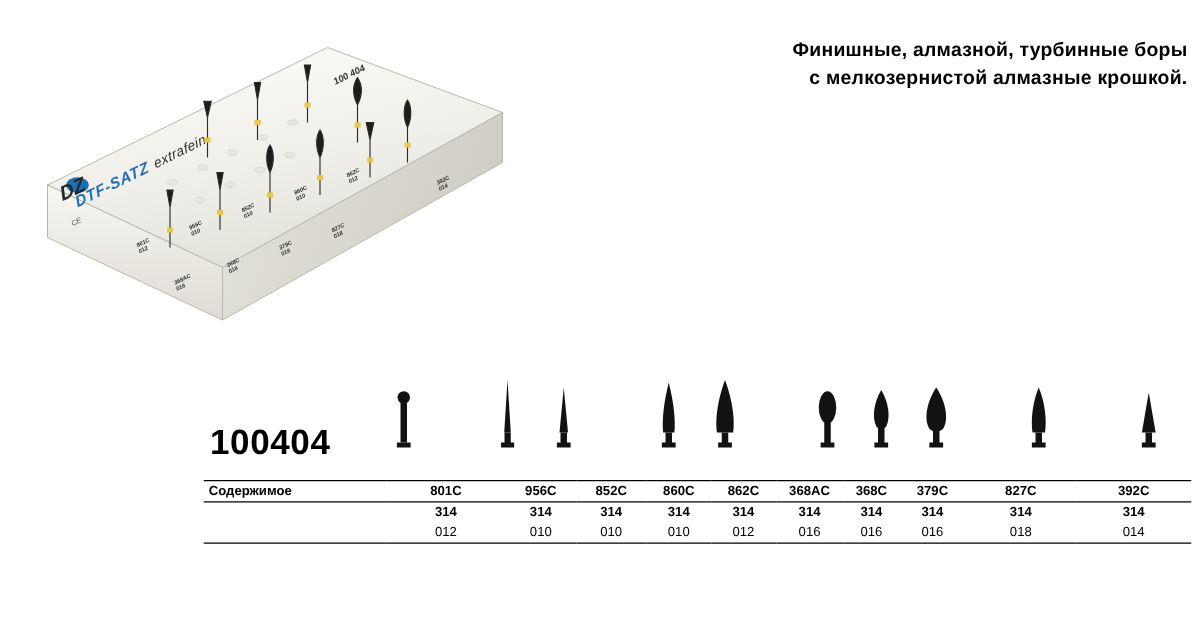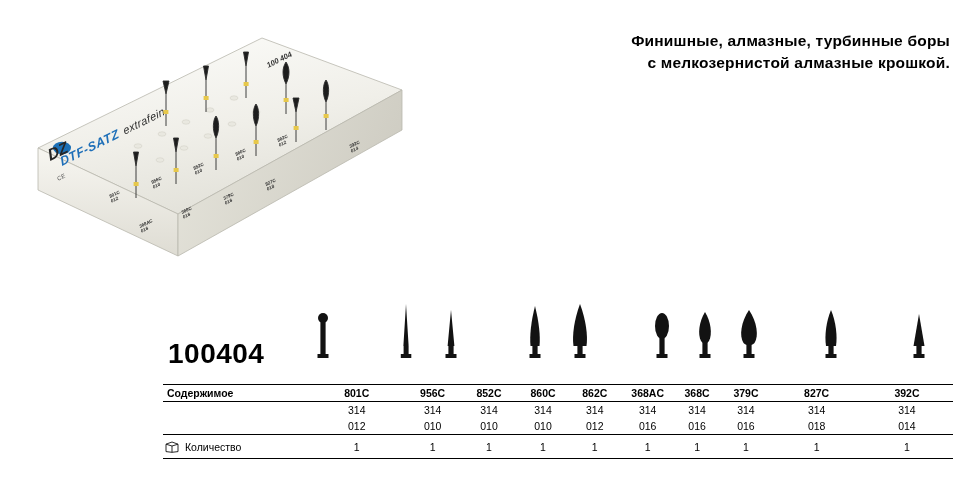--- a/index.html
+++ b/index.html
@@ -98,28 +98,28 @@
     white-space: nowrap;
   }
   .qty-icon {
     position: absolute;
     left: 2px;
     top: 50%;
     transform: translateY(-50%);
     width: 14px;
     height: 12px;
   }
-  .num-bold { font-weight: normal; }
+  .num-bold { font-weight: bold; }
   .mid-row td { height: 15px; line-height: 15px; }
 </style>
 </head>
 <body>
 
 <div class="headline">
-  <div>Финишные, алмазные, турбинные  боры</div>
+  <div>Финишные, алмазной, турбинные  боры</div>
   <div>с мелкозернистой алмазные крошкой.</div>
 </div>
 
 <div class="photo">
   <svg width="420" height="250" viewBox="0 0 420 250" xmlns="http://www.w3.org/2000/svg">
     <defs>
       <linearGradient id="lidGrad" x1="0" y1="0" x2="0.4" y2="1">
         <stop offset="0%" stop-color="#fdfdfb"></stop>
         <stop offset="60%" stop-color="#f0efe9"></stop>
         <stop offset="100%" stop-color="#e3e2da"></stop>
@@ -387,36 +387,15 @@
         <td>010</td>
         <td>010</td>
         <td>010</td>
         <td>012</td>
         <td>016</td>
         <td>016</td>
         <td>016</td>
         <td>018</td>
         <td>014</td>
       </tr>
-      <tr class="row-bottom" style="height:24px">
-        <td class="qty-label">
-          <span class="qty-icon">
-            <svg width="14" height="12" viewBox="0 0 14 12" xmlns="http://www.w3.org/2000/svg">
-              <path d="M1 3.2 L7 1 L13 3.2 L13 10.6 L7 11.3 L1 10.6 Z" fill="none" stroke="#111" stroke-width="0.9"></path>
-              <path d="M1 3.2 L7 5 L13 3.2 M7 5 L7 11.3" fill="none" stroke="#111" stroke-width="0.9"></path>
-            </svg>
-          </span>
-          <span>Количество</span>
-        </td>
-        <td>1</td>
-        <td>1</td>
-        <td>1</td>
-        <td>1</td>
-        <td>1</td>
-        <td>1</td>
-        <td>1</td>
-        <td>1</td>
-        <td>1</td>
-        <td>1</td>
-      </tr>
     </tbody>
   </table>
 </div>
 
 </body></html>

